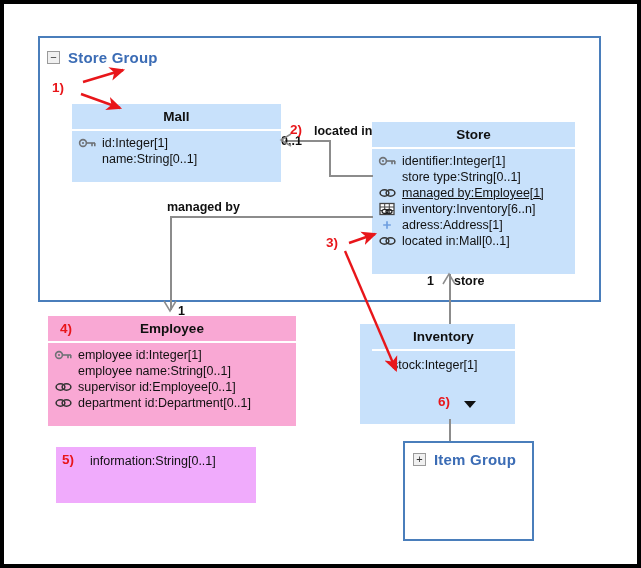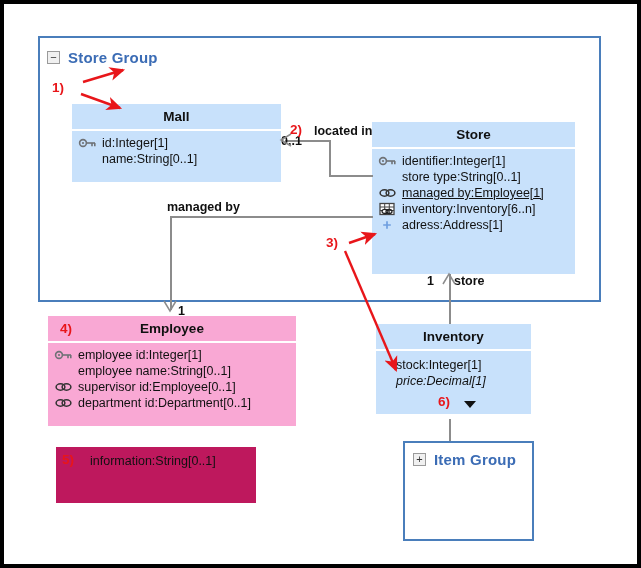--- a/index.html
+++ b/index.html
@@ -78,21 +78,21 @@
   .attr .ic{
     position:absolute;
     left:6px;top:1px;
     width:20px;height:14px;
     display:block;
   }
 
   
   .notebox{
     position:absolute;
-    background:#be185d;
+    background:#f0abfc;
     box-sizing:border-box;
     padding:6px 0 8px 0;
   }
   .notebox .attr{padding-left:34px;}
 
   
   .line{position:absolute;background:#8c8c8c;}
   .line.h{height:1.5px;}
   .line.v{width:1.5px;}
   .lbl{
@@ -199,20 +199,29 @@
         <span class="txt">inventory:Inventory[6..n]</span>
       </div>
       <div class="attr">
         <span class="ic">
           <svg width="20" height="14" viewBox="0 0 20 14">
             <path d="M9 3.2 V10.8 M5.2 7 H12.8" stroke="#6f9fe0" stroke-width="1.7"></path>
           </svg>
         </span>
         <span class="txt">adress:Address[1]</span>
       </div>
+      <div class="attr">
+        <span class="ic">
+          <svg width="20" height="14" viewBox="0 0 20 14">
+            <ellipse cx="6.5" cy="7" rx="4.4" ry="3.2" fill="none" stroke="#333" stroke-width="1.5"></ellipse>
+            <ellipse cx="12.5" cy="7" rx="4.4" ry="3.2" fill="none" stroke="#333" stroke-width="1.5"></ellipse>
+          </svg>
+        </span>
+        <span class="txt">located in:Mall[0..1]</span>
+      </div>
     </div>
   </div>
 
   <div class="cls gray" style="left:44px;top:312px;width:248px;height:110px;">
     <div class="cls-name">Employee</div>
     <div class="cls-sep" style="background:#fff;"></div>
     <div class="cls-body">
       <div class="attr">
         <span class="ic">
           <svg width="20" height="14" viewBox="0 0 20 14">
@@ -242,29 +251,26 @@
           <svg width="20" height="14" viewBox="0 0 20 14">
             <ellipse cx="6.5" cy="7" rx="4.4" ry="3.2" fill="none" stroke="#333" stroke-width="1.5"></ellipse>
             <ellipse cx="12.5" cy="7" rx="4.4" ry="3.2" fill="none" stroke="#333" stroke-width="1.5"></ellipse>
           </svg>
         </span>
         <span class="txt">department id:Department[0..1]</span>
       </div>
     </div>
   </div>
 
-  <div class="cls" style="left:372px;top:320px;width:155px;height:90px;">
+  <div class="cls" style="left:356px;top:320px;width:155px;height:100px;padding-left:12px;">
     <div class="cls-name">Inventory</div>
     <div class="cls-sep"></div>
     <div class="cls-body" style="padding-top:6px;">
       <div class="attr" style="padding-left:20px;">
         <span class="txt">stock:Integer[1]</span>
-      </div>
-      <div class="attr italic" style="padding-left:20px;">
-        <span class="txt">price:Decimal[1]</span>
       </div>
     </div>
   </div>
 
   <div class="anno" style="left:434px;top:390px;">6)</div>
   <div class="chev" style="left:460px;top:397px;"></div>
 
   <div class="notebox" style="left:52px;top:443px;width:200px;height:56px;">
     <div class="attr">
       <span class="txt">information:String[0..1]</span>

